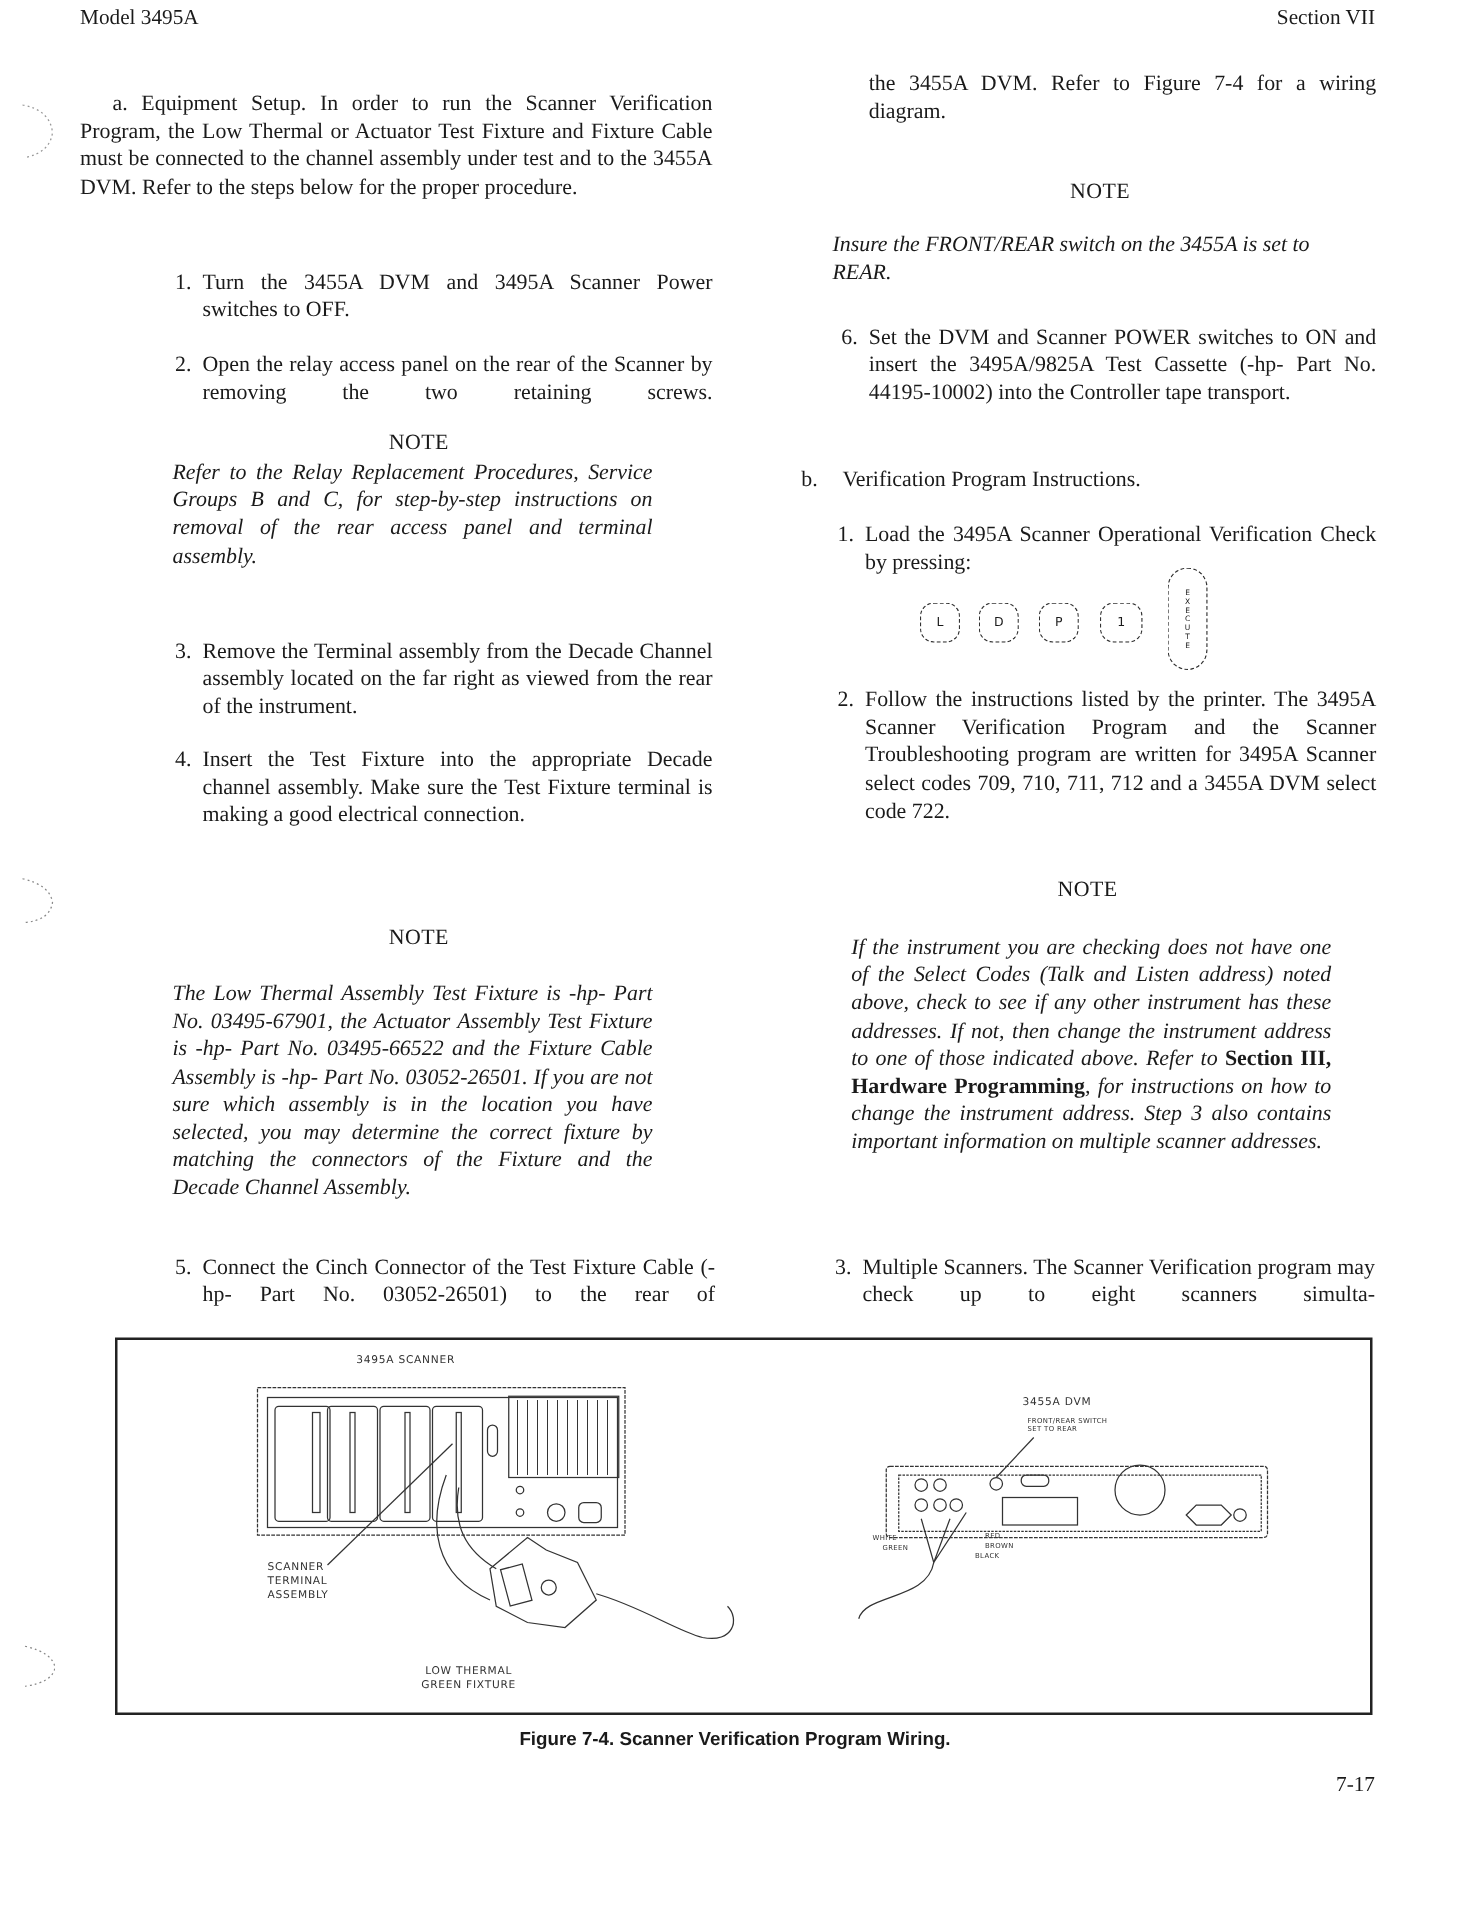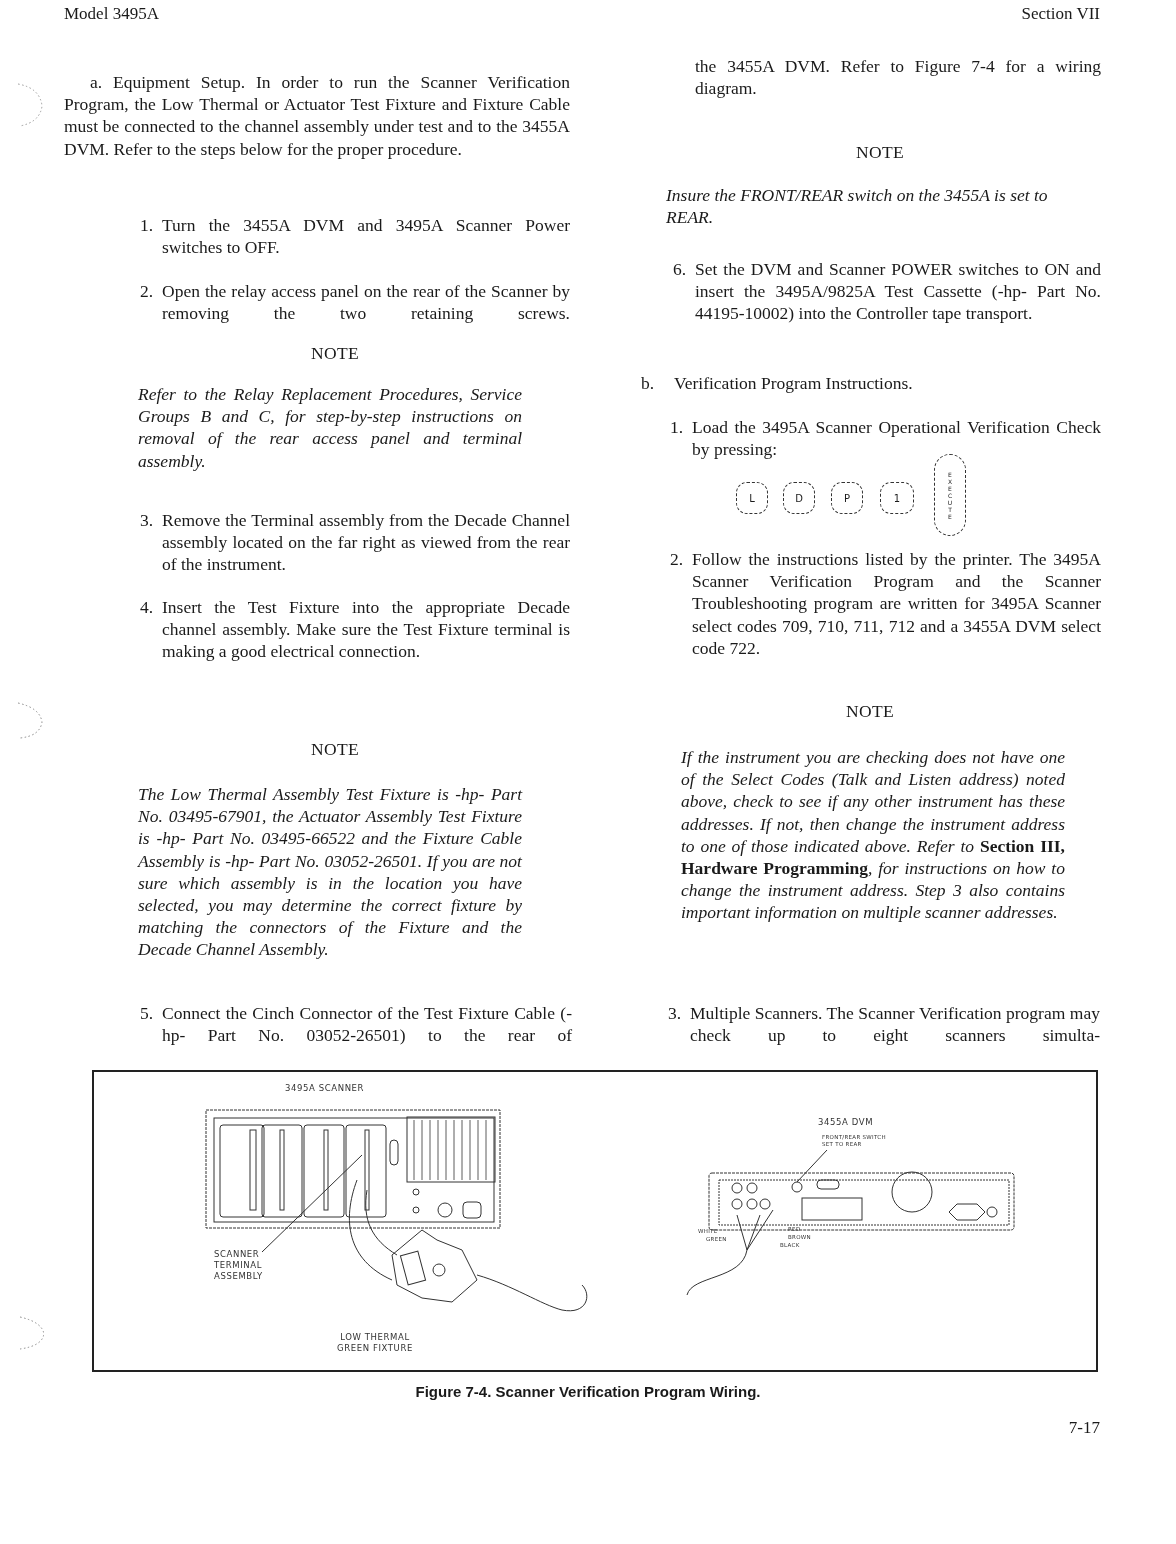--- a/index.html
+++ b/index.html
@@ -50,21 +50,21 @@
   <span class="num">1.</span>
   <span class="txt" style="padding-left:22px;text-align-last:left;">Turn the 3455A DVM and 3495A Scanner Power switches to OFF.</span>
 </div>
 
 <div class="abs step" style="left:140px;top:280px;width:430px;">
   <span class="num">2.</span>
   <span class="txt" style="padding-left:22px;text-align-last:justify;">Open the relay access panel on the rear of the Scanner by removing the two retaining screws.</span>
 </div>
 
 <div class="abs note-title" style="left:140px;top:343px;width:390px;">NOTE</div>
-<div class="abs note-body" style="left:138px;top:383px;width:384px;text-align-last:left;">Refer to the Relay Replacement Procedures, Service Groups B and C, for step-by-step instructions on removal of the rear access panel and terminal assembly.</div>
+<div class="abs note-body" style="left:138px;top:366px;width:384px;text-align-last:left;">Refer to the Relay Replacement Procedures, Service Groups B and C, for step-by-step instructions on removal of the rear access panel and terminal assembly.</div>
 
 <div class="abs step" style="left:140px;top:509px;width:430px;">
   <span class="num">3.</span>
   <span class="txt" style="padding-left:22px;text-align-last:left;">Remove the Terminal assembly from the Decade Channel assembly located on the far right as viewed from the rear of the instrument.</span>
 </div>
 
 <div class="abs step" style="left:140px;top:596px;width:430px;">
   <span class="num">4.</span>
   <span class="txt" style="padding-left:22px;text-align-last:left;">Insert the Test Fixture into the appropriate Decade channel assembly. Make sure the Test Fixture terminal is making a good electrical connection.</span>
 </div>

